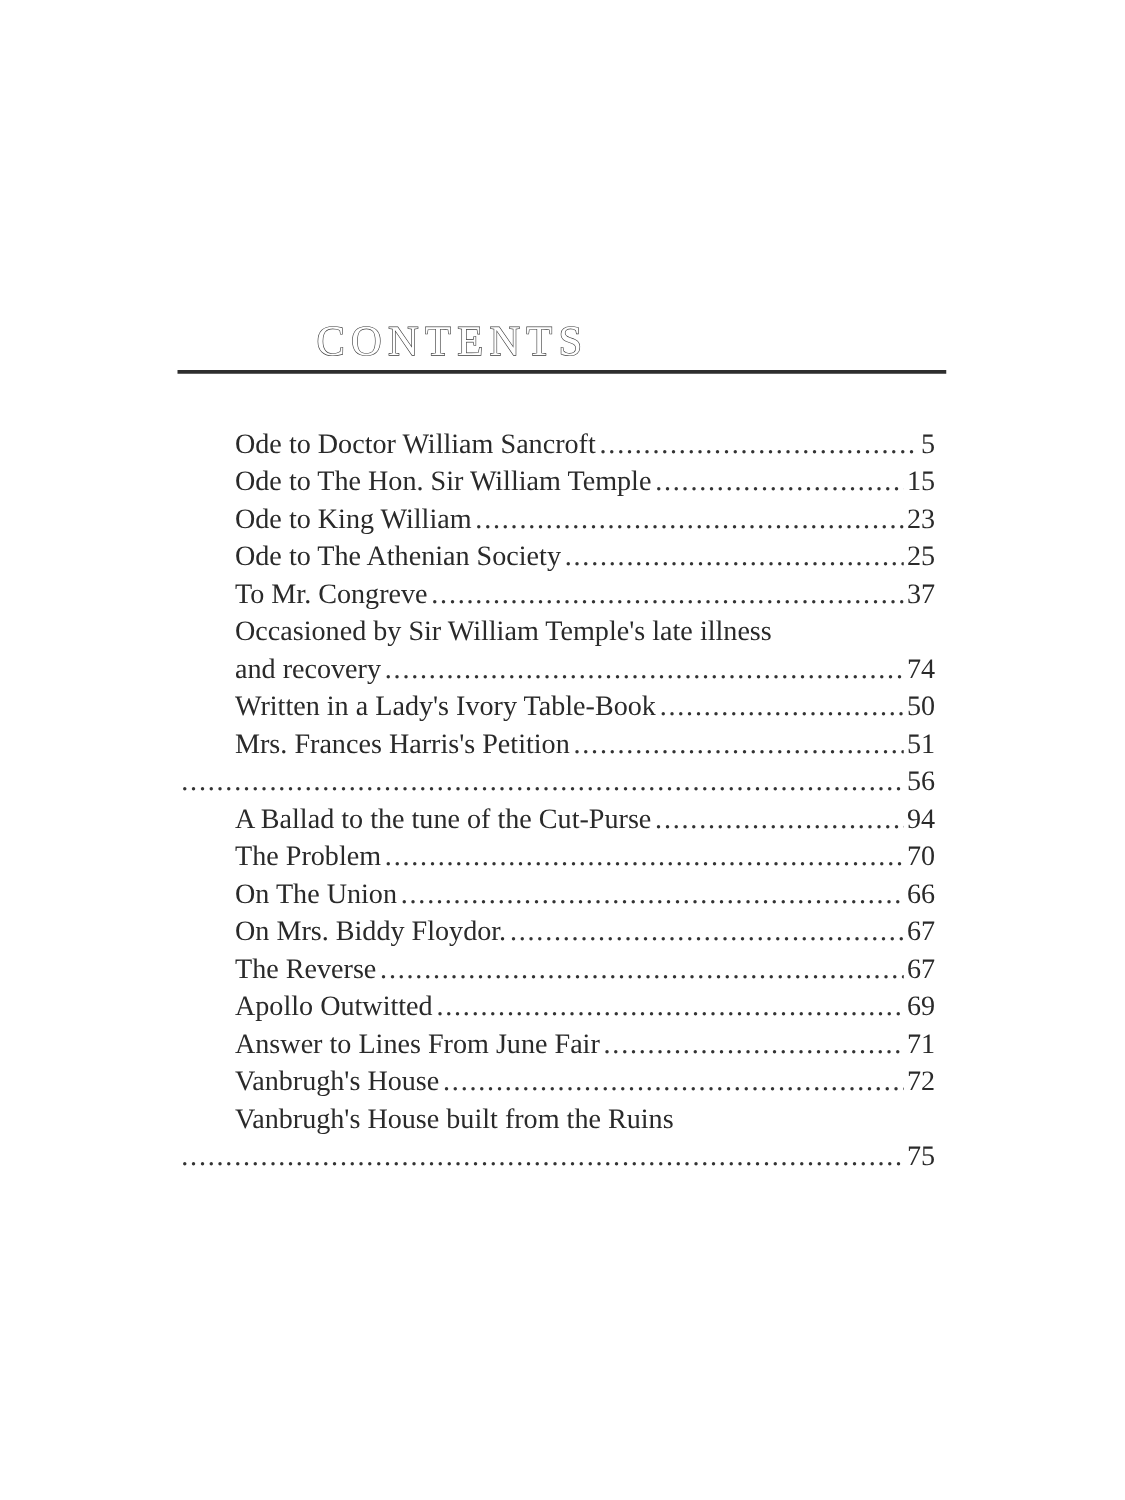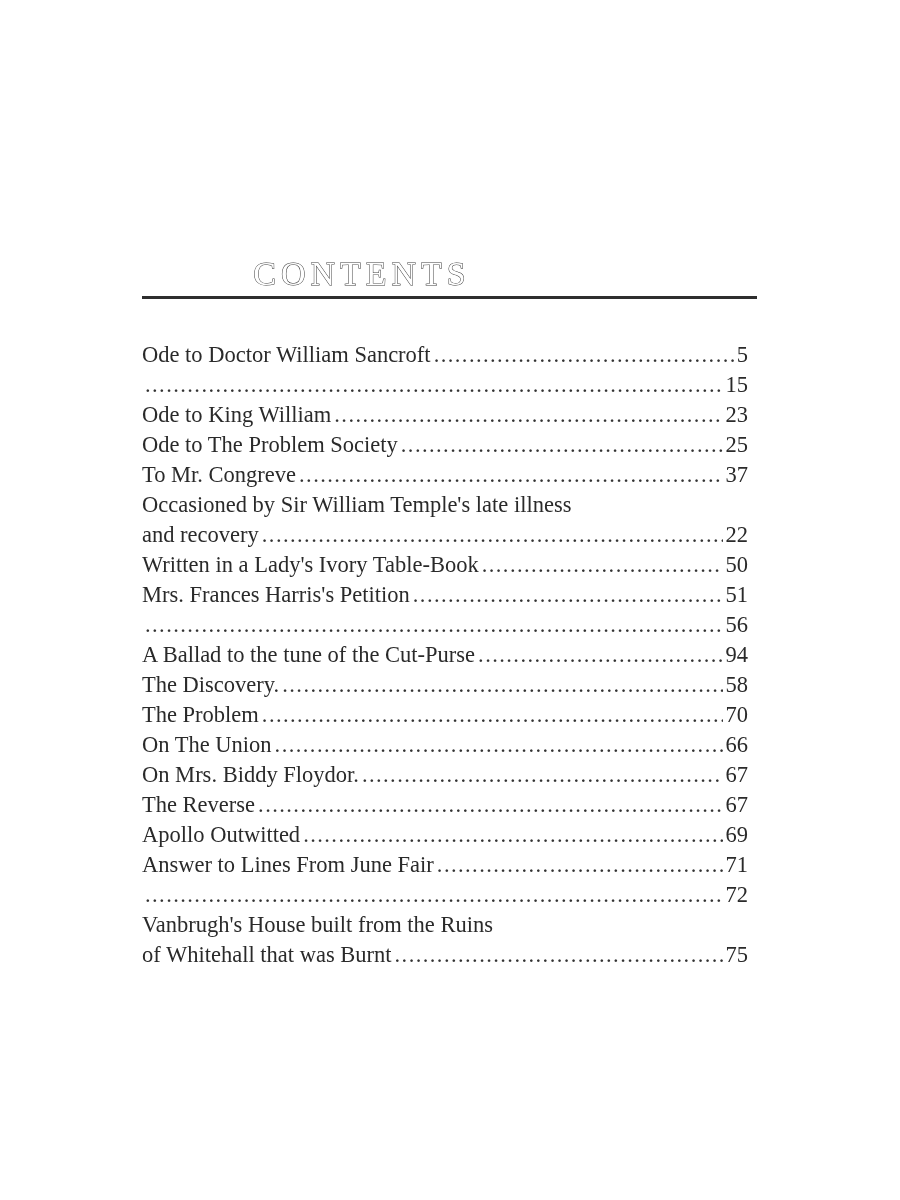--- a/index.html
+++ b/index.html
@@ -9,74 +9,75 @@
       position: absolute; top: 232px; left: 0; width: 724px; text-align: center;
       font-family: "Liberation Serif", "DejaVu Serif", serif;
       font-size: 34px; letter-spacing: 5px; font-weight: normal;
       color: #ffffff; -webkit-text-stroke: 1px #3a3a3a;
       paint-order: stroke fill;
     }
     .rule { position: absolute; top: 296px; left: 142px; width: 615px; height: 3px; background: #2e2e2e; }
     .toc { position: absolute; top: 340px; left: 142px; width: 606px; }
     .entry { font-size: 22.5px; line-height: 30px; }
     .line { display: flex; align-items: baseline; white-space: nowrap; }
-    .title-text { flex: 0 0 auto; }
+    .title-text { flex: 0 0 auto; margin-left: 46px; }
     .dots { flex: 1 1 auto; overflow: hidden; margin: 0 3px; letter-spacing: 2.2px; color: #333; }
     .dots::before { content: ". . . . . . . . . . . . . . . . . . . . . . . . . . . . . . . . . . . . . . . . . . . . . . . . . . . . . . . . . . . . . . . . . . . . . . . . . . . . . . . . . . . . . . . . . . . . . . . . . . . . . . . . . . . . . . ."; letter-spacing: -2.1px; }
     .page-num { flex: 0 0 auto; text-align: right; }
   </style>
 </head>
 <body>
 
 <h1 class="page-title">CONTENTS</h1>
 <div class="rule"></div>
 
 <div class="toc" id="toc">
     <div class="entry">
       <div class="line">
         <span class="title-text">Ode to Doctor William Sancroft</span>
         <span class="dots"></span>
         <span class="page-num">5</span>
       </div>
     </div>
     <div class="entry">
       <div class="line">
+        <span class="title-text">Ode to The Hon. Sir William Temple</span>
         <span class="dots"></span>
         <span class="page-num">15</span>
       </div>
     </div>
     <div class="entry">
       <div class="line">
         <span class="title-text">Ode to King William</span>
         <span class="dots"></span>
         <span class="page-num">23</span>
       </div>
     </div>
     <div class="entry">
       <div class="line">
-        <span class="title-text">Ode to The Problem Society</span>
+        <span class="title-text">Ode to The Athenian Society</span>
         <span class="dots"></span>
         <span class="page-num">25</span>
       </div>
     </div>
     <div class="entry">
       <div class="line">
         <span class="title-text">To Mr. Congreve</span>
         <span class="dots"></span>
         <span class="page-num">37</span>
       </div>
     </div>
     <div class="entry">
       <div class="line">
         <span class="title-text">Occasioned by Sir William Temple's late illness</span>
       </div>
       <div class="line">
         <span class="title-text">and recovery</span>
         <span class="dots"></span>
-        <span class="page-num">22</span>
+        <span class="page-num">74</span>
       </div>
     </div>
     <div class="entry">
       <div class="line">
         <span class="title-text">Written in a Lady's Ivory Table-Book</span>
         <span class="dots"></span>
         <span class="page-num">50</span>
       </div>
     </div>
     <div class="entry">
@@ -90,27 +91,20 @@
       <div class="line">
         <span class="dots"></span>
         <span class="page-num">56</span>
       </div>
     </div>
     <div class="entry">
       <div class="line">
         <span class="title-text">A Ballad to the tune of the Cut-Purse</span>
         <span class="dots"></span>
         <span class="page-num">94</span>
-      </div>
-    </div>
-    <div class="entry">
-      <div class="line">
-        <span class="title-text">The Discovery.</span>
-        <span class="dots"></span>
-        <span class="page-num">58</span>
       </div>
     </div>
     <div class="entry">
       <div class="line">
         <span class="title-text">The Problem</span>
         <span class="dots"></span>
         <span class="page-num">70</span>
       </div>
     </div>
     <div class="entry">
@@ -143,27 +137,27 @@
     </div>
     <div class="entry">
       <div class="line">
         <span class="title-text">Answer to Lines From June Fair</span>
         <span class="dots"></span>
         <span class="page-num">71</span>
       </div>
     </div>
     <div class="entry">
       <div class="line">
+        <span class="title-text">Vanbrugh's House</span>
         <span class="dots"></span>
         <span class="page-num">72</span>
       </div>
     </div>
     <div class="entry">
       <div class="line">
         <span class="title-text">Vanbrugh's House built from the Ruins</span>
       </div>
       <div class="line">
-        <span class="title-text">of Whitehall that was Burnt</span>
         <span class="dots"></span>
         <span class="page-num">75</span>
       </div>
     </div>
   </div>
 
 </body></html>

